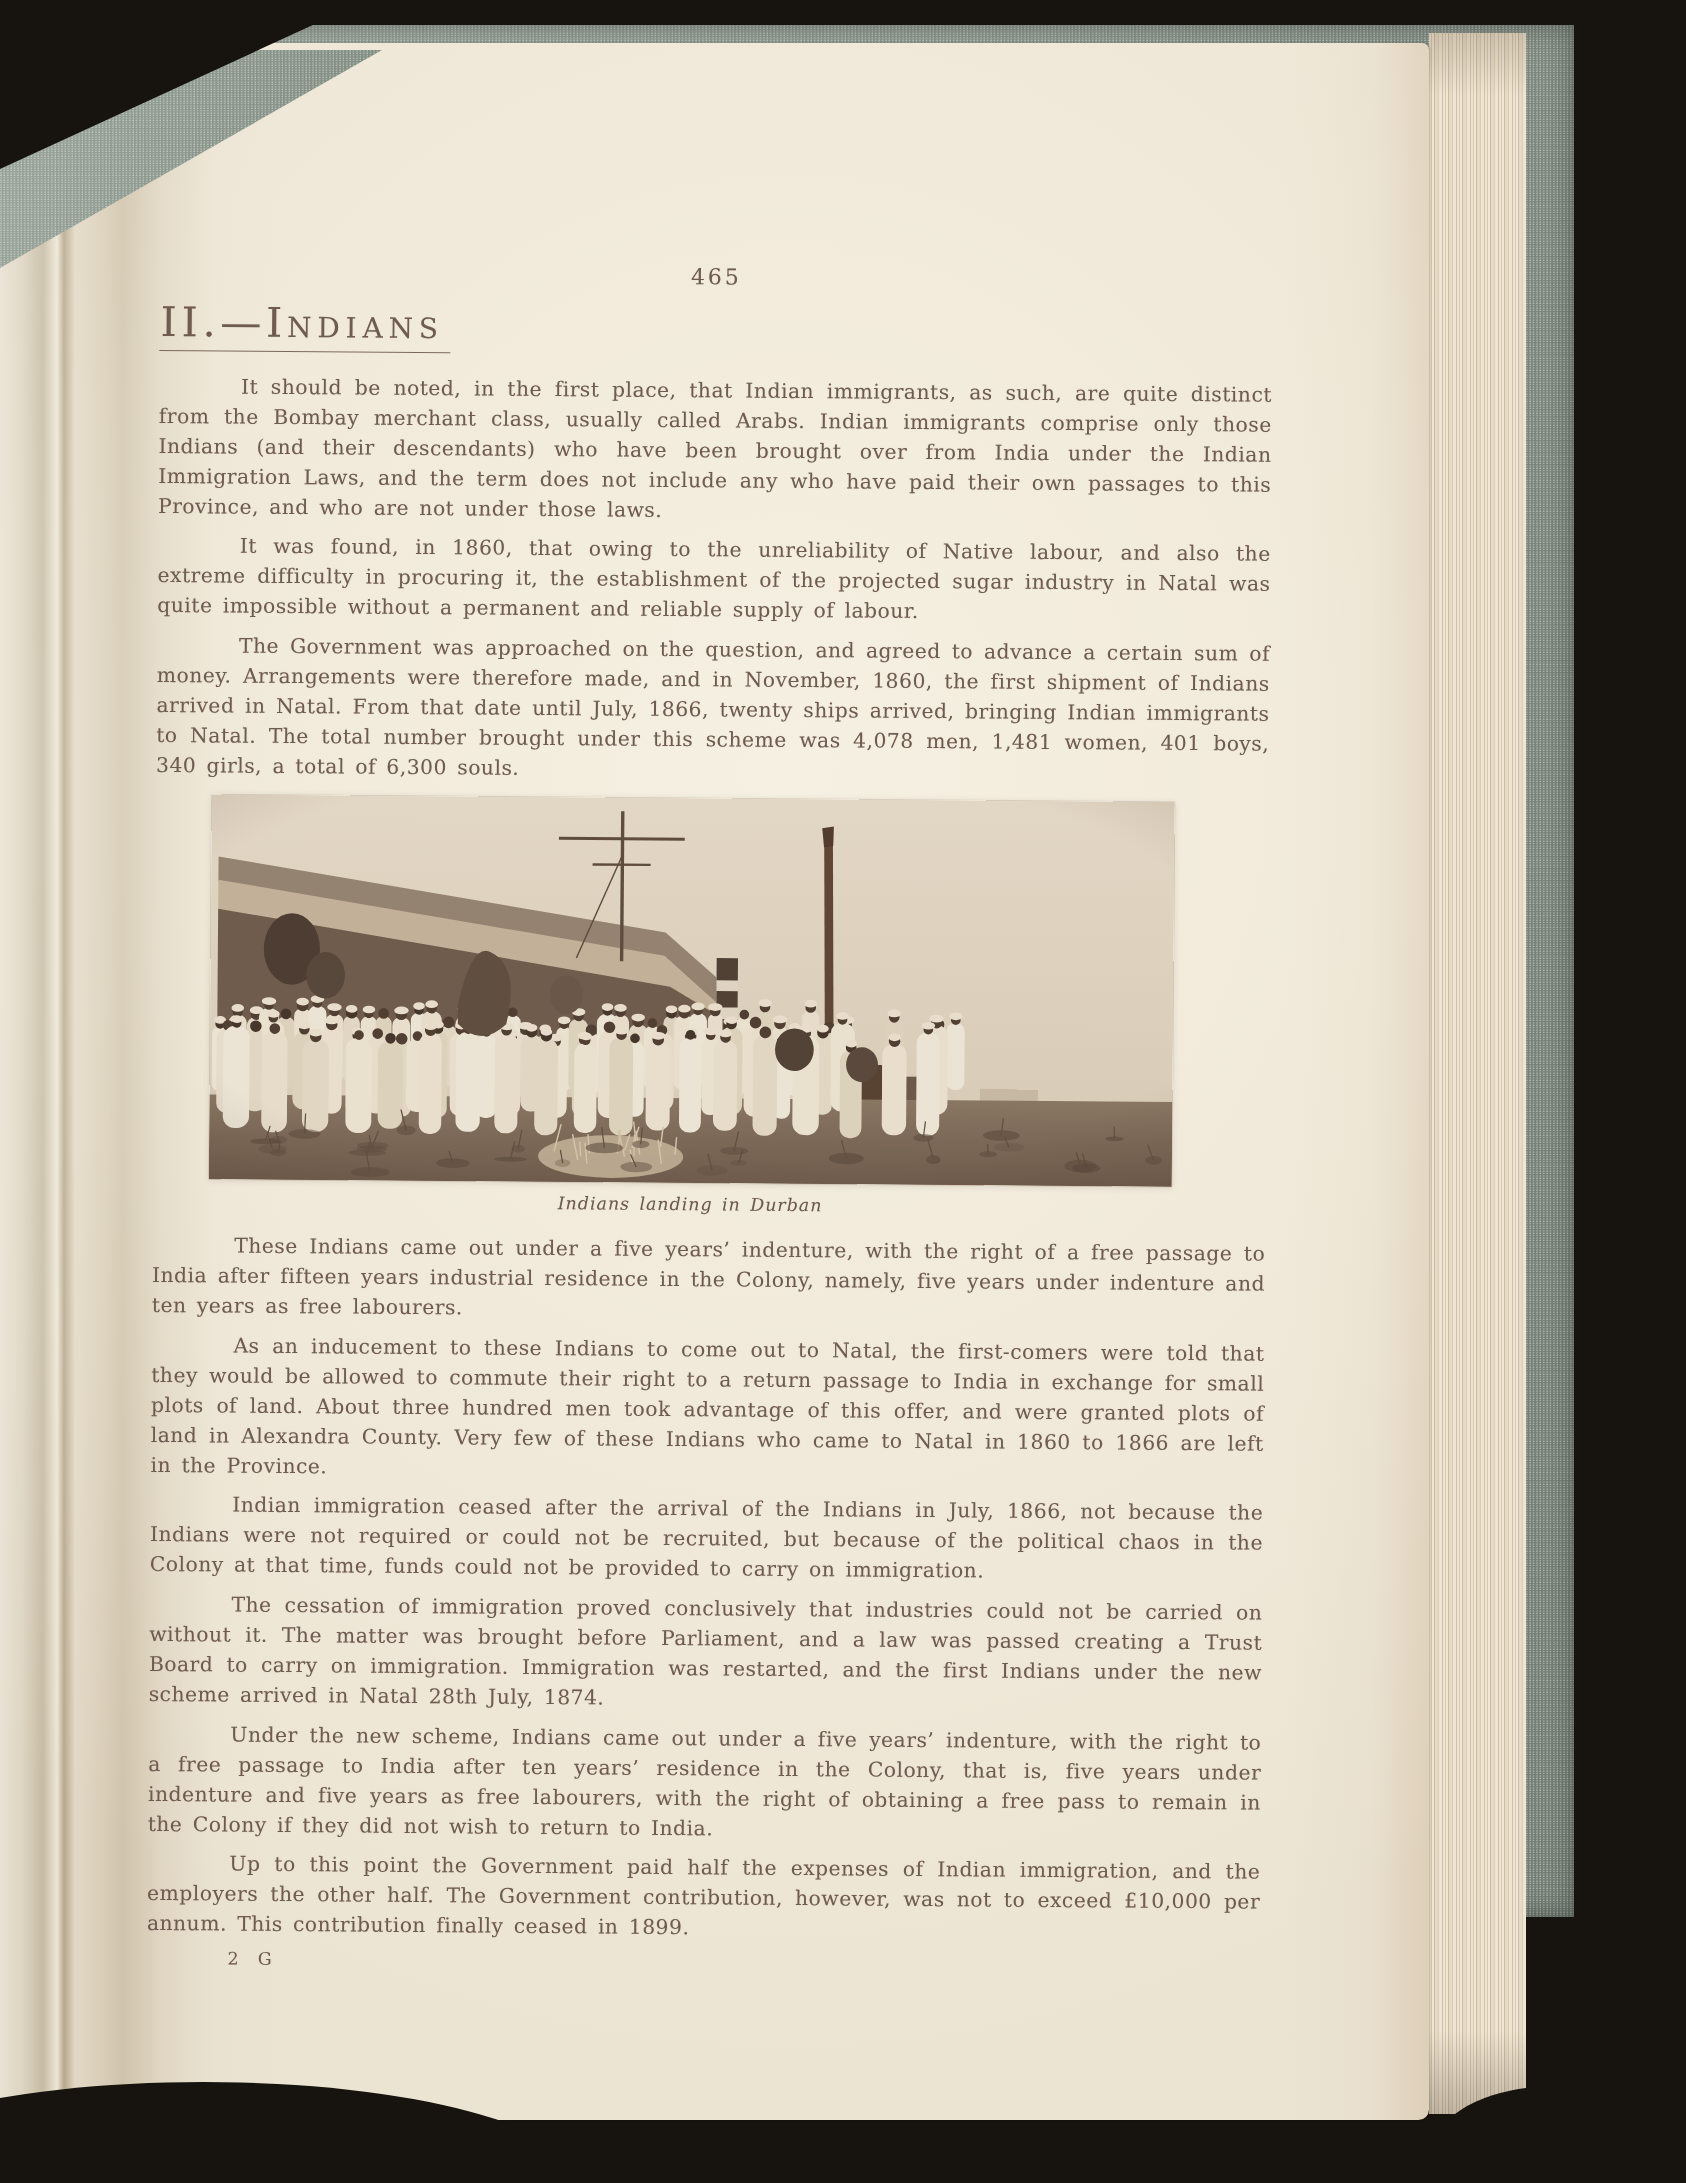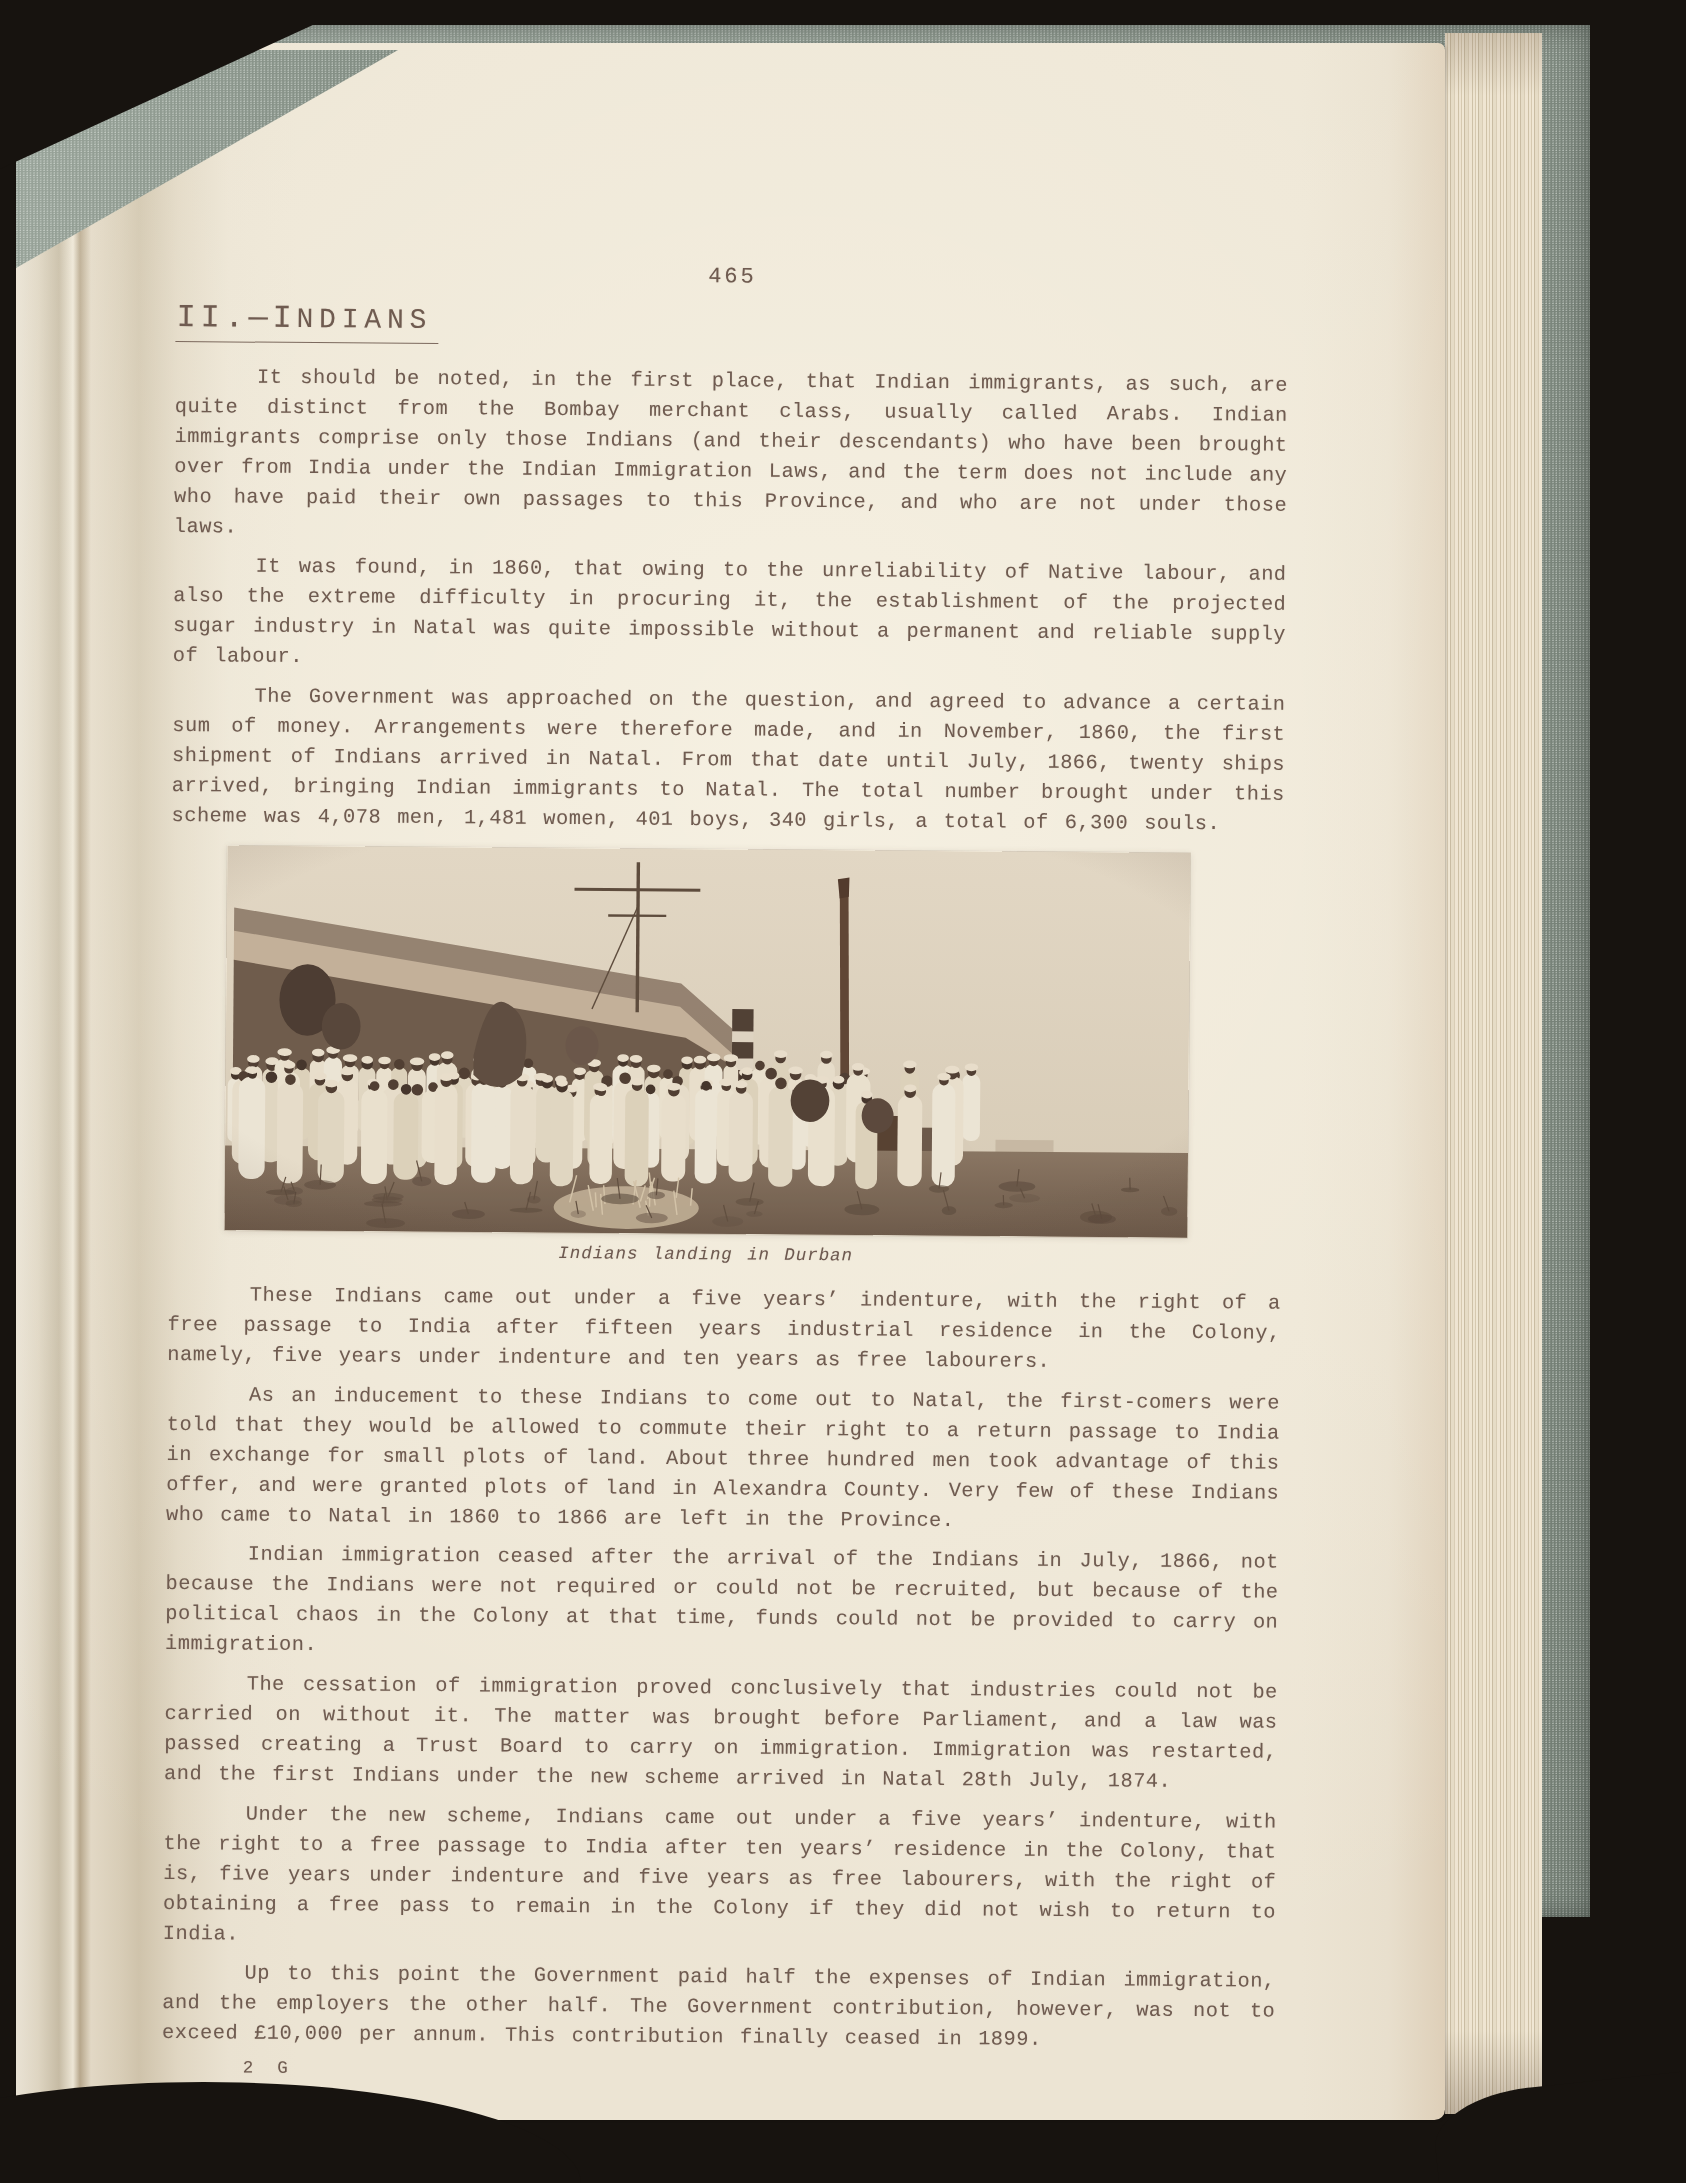--- a/index.html
+++ b/index.html
@@ -5,26 +5,26 @@
   :root{
     --bg:#17130f; --paper:#ece4d3; --ink:#6f5b50; --cover:#95a096; --sepia:#8a7261;
   }
   *{margin:0;padding:0;box-sizing:border-box;}
   html,body{background:var(--bg);}
   body{width:1686px;height:2183px;position:relative;overflow:hidden;
        font-family:"DejaVu Serif","Liberation Serif",serif;}
   .scene{position:absolute;inset:0;background:var(--bg);}
 
   
-  .book{position:absolute;left:16px;top:25px;width:1574px;height:1892px;
+  .book{position:absolute;left:0;top:25px;width:1574px;height:1892px;
         background:
           radial-gradient(circle at 1px 1px, rgba(238,243,238,.55) 0.5px, rgba(0,0,0,0) 0.9px),
           linear-gradient(100deg,#97a298 0%, #8b968c 55%, #717c72 100%);
         background-size:3.4px 2.4px,100% 100%;
-        box-shadow:inset 0 0 29px rgba(0,0,0,.35);font-family:Liberation Mono, monospace;}
+        box-shadow:inset 0 0 29px rgba(0,0,0,.35);}
   .clothtex{background:
           radial-gradient(circle at 1px 1px, rgba(238,243,238,.55) 0.5px, rgba(0,0,0,0) 0.9px),
           linear-gradient(100deg,#9aa59b, #7e897f);
         background-size:3.4px 2.4px,100% 100%;}
 
   
   .page-edges{position:absolute;left:1429px;top:7.7px;width:97px;height:2081px;
         background:
           linear-gradient(180deg, rgba(120,100,80,.25) 0,rgba(0,0,0,0) 3%,rgba(0,0,0,0) 96%,rgba(90,70,55,.3) 100%),
           repeating-linear-gradient(90deg,#eee4d0 0 1.9px,#d6c9b0 1.9px 2.9px,#f0e7d4 2.9px 5.3px,#c9bca2 5.3px 6.3px,#e6dcc6 6.3px 9.2px,#d9cdb5 9.2px 10.2px,#efe5d2 10.2px 13px,#cec1a7 13px 14px);}
@@ -51,21 +51,21 @@
         background:var(--bg);border-radius:40% 0 0 0;transform:rotate(-6deg);transform-origin:bottom right;}
 
   
   .content{position:absolute;left:160px;top:217px;width:1113px;color:var(--ink);
         transform:rotate(.45deg);transform-origin:0 0;
         text-shadow:0 0 1px rgba(110,90,78,.25);}
   .pageno{text-align:center;font-size:22px;letter-spacing:2.9px;margin-bottom:16.5px;}
   .heading{font-weight:normal;margin-bottom:19.4px;line-height:1;}
   .heading .inner{display:inline-block;border-bottom:1.9px solid rgba(111,91,80,.9);
         padding:0 6.8px 7.7px 1px;}
-  .heading .big{font-size:32px;letter-spacing:4.8px;}
+  .heading .big{font-size:41px;letter-spacing:4.8px;}
   .heading .sc{font-size:28px;letter-spacing:5.8px;}
   .content p{font-size:20.3px;line-height:30px;text-align:justify;text-indent:82px;
         letter-spacing:0.5px;word-spacing:3.4px;margin-bottom:9.7px;}
   figure{margin:14.5px 0 20.3px 0;}
   .photo-wrap{width:963px;margin-left:56px;line-height:0;
         box-shadow:0 0 0 0.5px rgba(140,118,98,.25), 0 1px 6.8px rgba(90,70,55,.15);}
   .photo-wrap svg{width:100%;height:auto;display:block;}
   figcaption{width:963px;margin-left:56px;text-align:center;font-style:italic;
         font-size:17.4px;letter-spacing:1px;word-spacing:2.9px;margin-top:10.6px;color:#6d5950;}
   .sig{font-size:17.4px;letter-spacing:6.8px;margin:3.9px 0 0 81px;}

